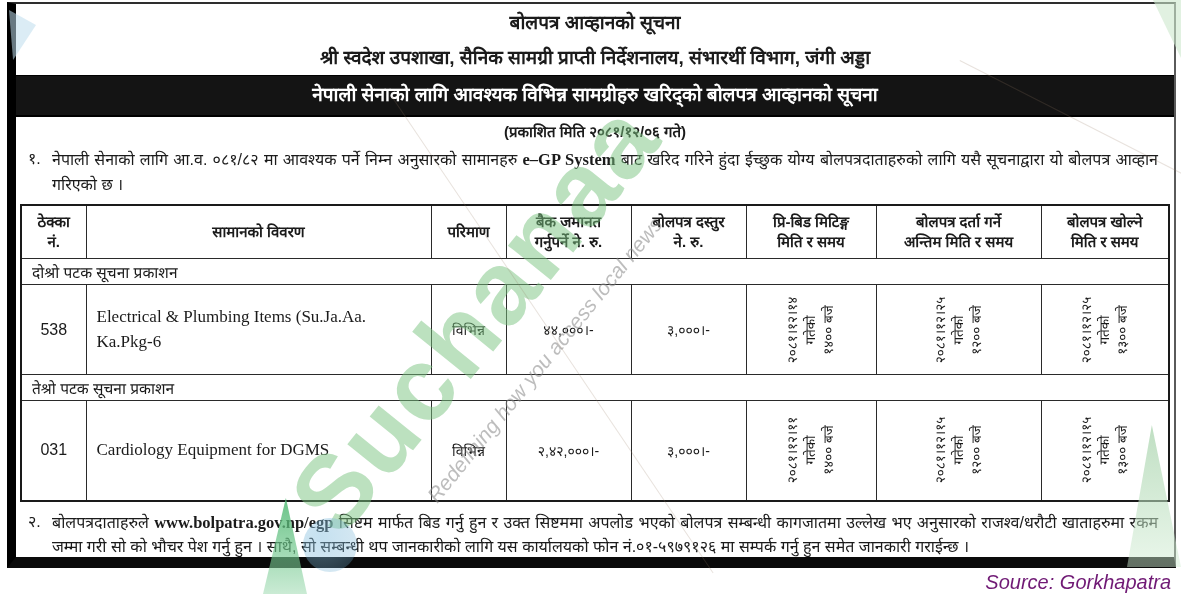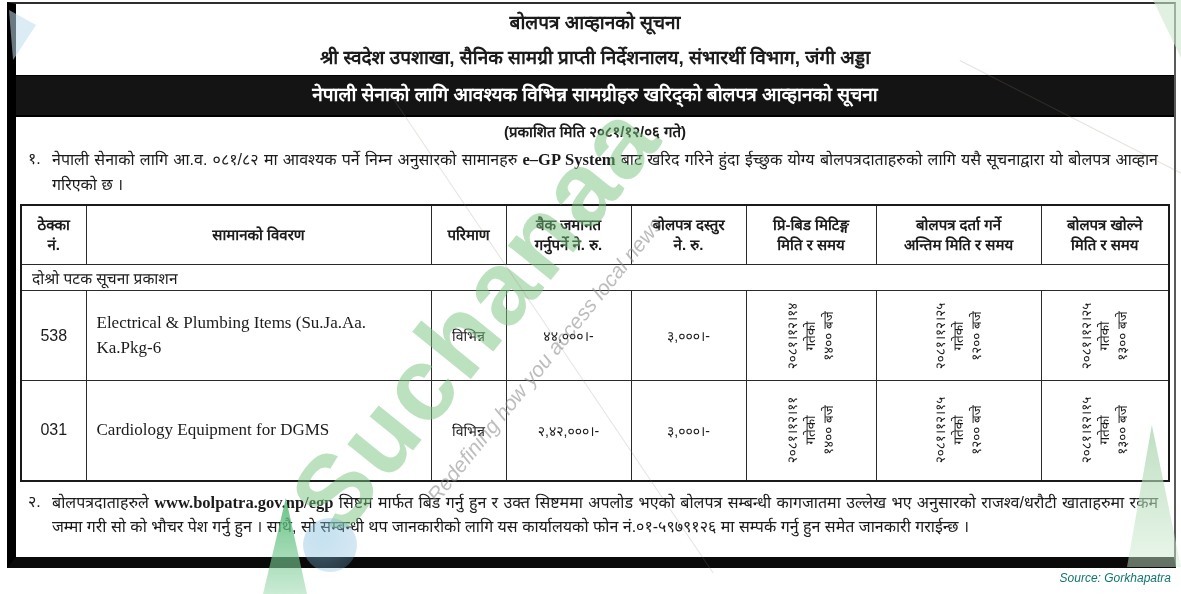--- a/index.html
+++ b/index.html
@@ -23,38 +23,38 @@
           font-size:16px; line-height:1.55; text-align:justify; }
   .para .pnum { position:absolute; left:0; top:0; }
   .bold-latin { font-weight:bold; font-family:"Liberation Serif", serif; font-size:16.5px; }
 
   
   table.tender { width:1148px; margin:6px auto 0 auto; border-collapse:collapse;
                  table-layout:fixed; border:2px solid #1a1a1a; }
   table.tender th, table.tender td { border:1px solid #2a2a2a; overflow:hidden; }
   th { font-size:15px; font-weight:bold; text-align:center; vertical-align:middle;
        white-space:pre-line; line-height:1.35; padding:2px; }
-  tr.head-row    { height:60px; }
+  tr.head-row    { height:54px; }
   tr.section-row { height:26px; }
   tr.section-row td { text-align:left; font-weight:normal; font-size:15.5px; padding-left:10px; }
   tr.item-row-1  { height:90px; }
   tr.item-row-2  { height:100px; }
   td.c-no   { text-align:center; font-size:16px; }
   td.c-desc { text-align:left; padding:6px 10px; font-family:"Liberation Serif", serif;
               font-size:17px; line-height:1.45; }
   td.c-qty, td.c-amt { text-align:center; font-size:14px; }
   td.c-rot  { position:relative; }
   td.c-rot .rotbox { position:absolute; top:50%; left:50%; width:92px;
                      transform:translate(-50%,-50%) rotate(-90deg);
                      white-space:pre-line; text-align:center; font-size:13.5px;
                      line-height:1.35; }
 
   
-  .source { position:absolute; right:10px; top:571px; font-size:12px;
-            font-style:italic; color:#0f766e; }
+  .source { position:absolute; right:10px; top:571px; font-size:20px;
+            font-style:italic; color:#701a75; }
 
   
   .wm { position:absolute; pointer-events:none; }
   .wm-brand { left:195px; top:258px; width:560px; text-align:center;
               font-size:104px; font-weight:bold; letter-spacing:3px;
               color:rgba(121,195,128,0.50); transform:rotate(-51deg); }
   .wm-tag   { left:295px; top:348px; width:500px; text-align:center;
               font-size:21px; font-style:italic; color:rgba(135,135,135,0.55);
               transform:rotate(-51deg); }
   .wm-tri-bl  { left:263px; top:498px; width:44px; height:96px;
@@ -140,20 +140,23 @@
 गतेको
 १२०० बजे</div>
             </td>
         <td class="c-rot">
               <div class="rotbox">२०८१।१२।२५
 गतेको
 १३०० बजे</div>
             </td>
       </tr>
 
+      <tr class="section-row">
+        <td colspan="8">तेश्रो पटक सूचना प्रकाशन</td>
+      </tr>
       <tr class="item-row-2">
         <td class="c-no">031</td>
         <td class="c-desc">Cardiology Equipment for DGMS</td>
         <td class="c-qty">विभिन्न</td>
         <td class="c-amt">२,४२,०००।-</td>
         <td class="c-amt">३,०००।-</td>
         <td class="c-rot">
               <div class="rotbox">२०८१।१२।११
 गतेको
 १४०० बजे</div>

